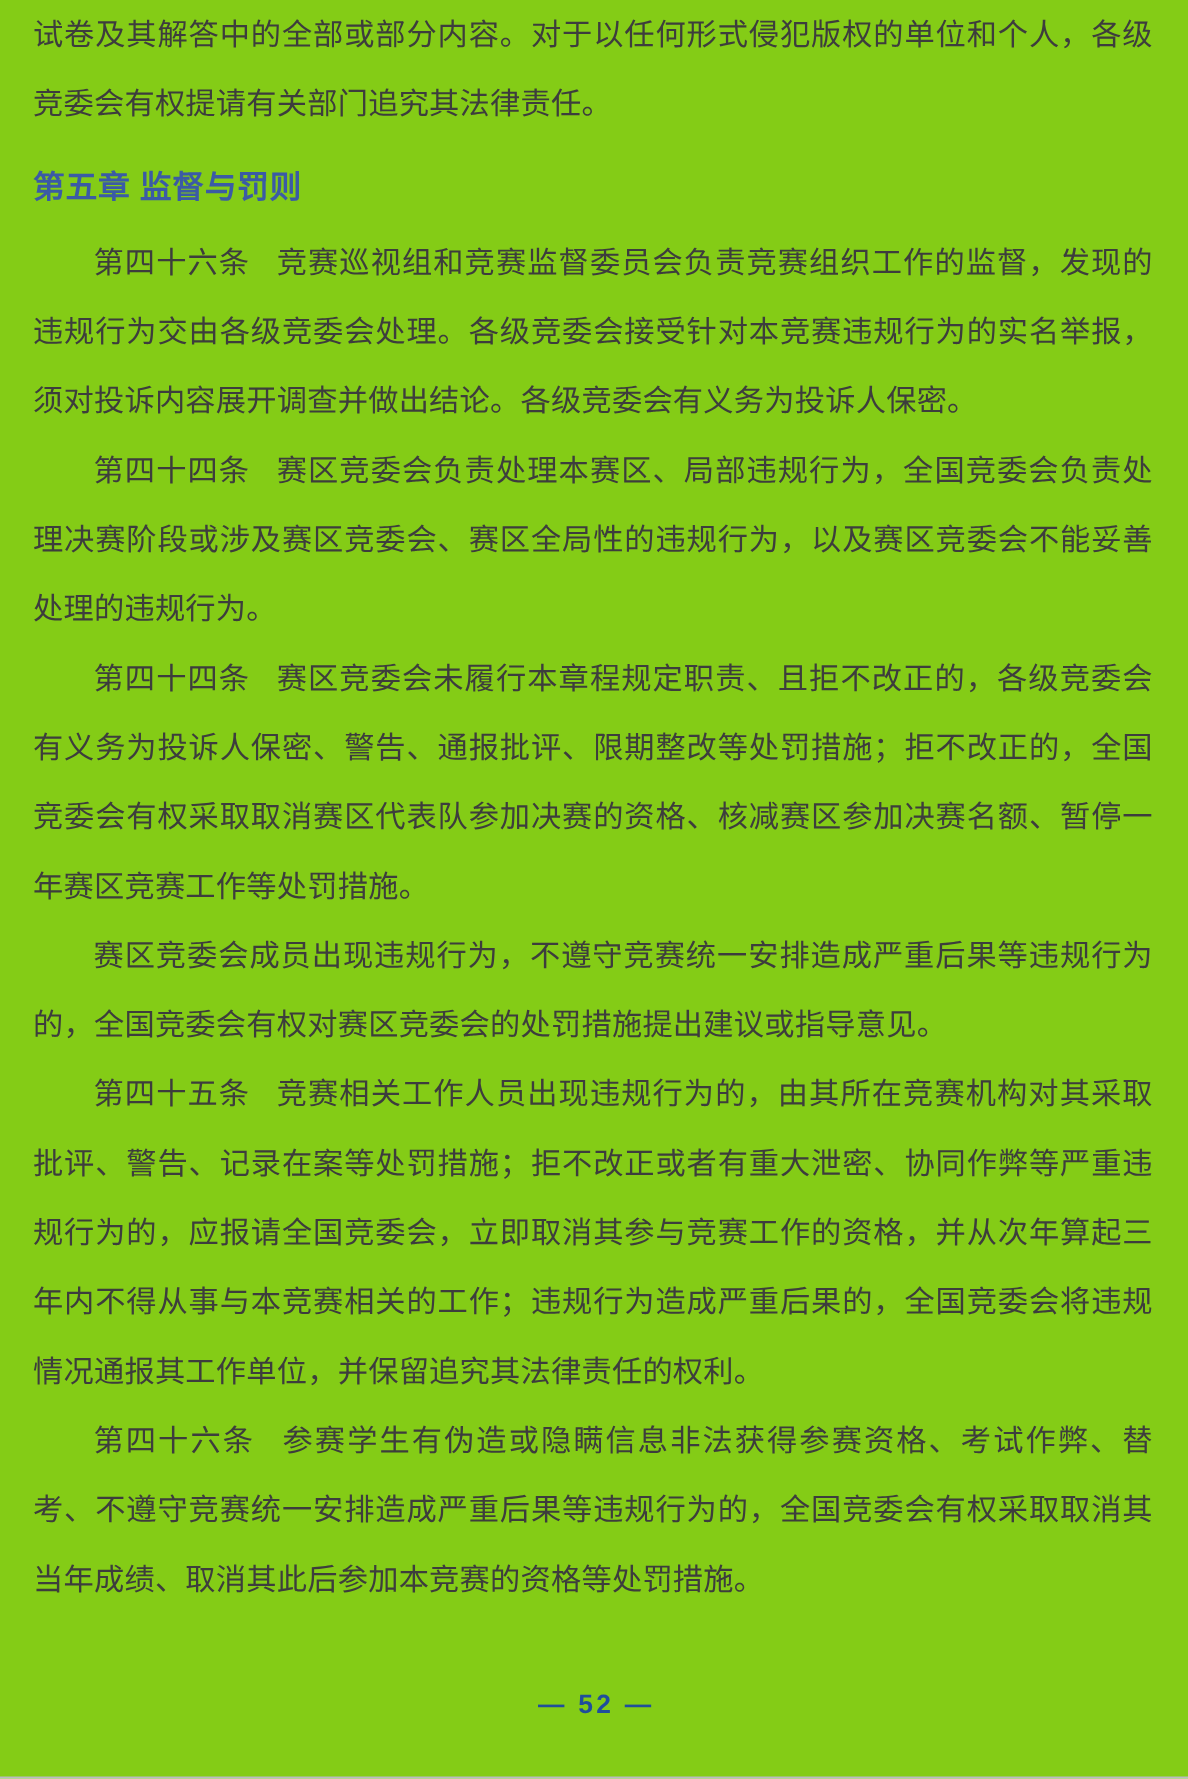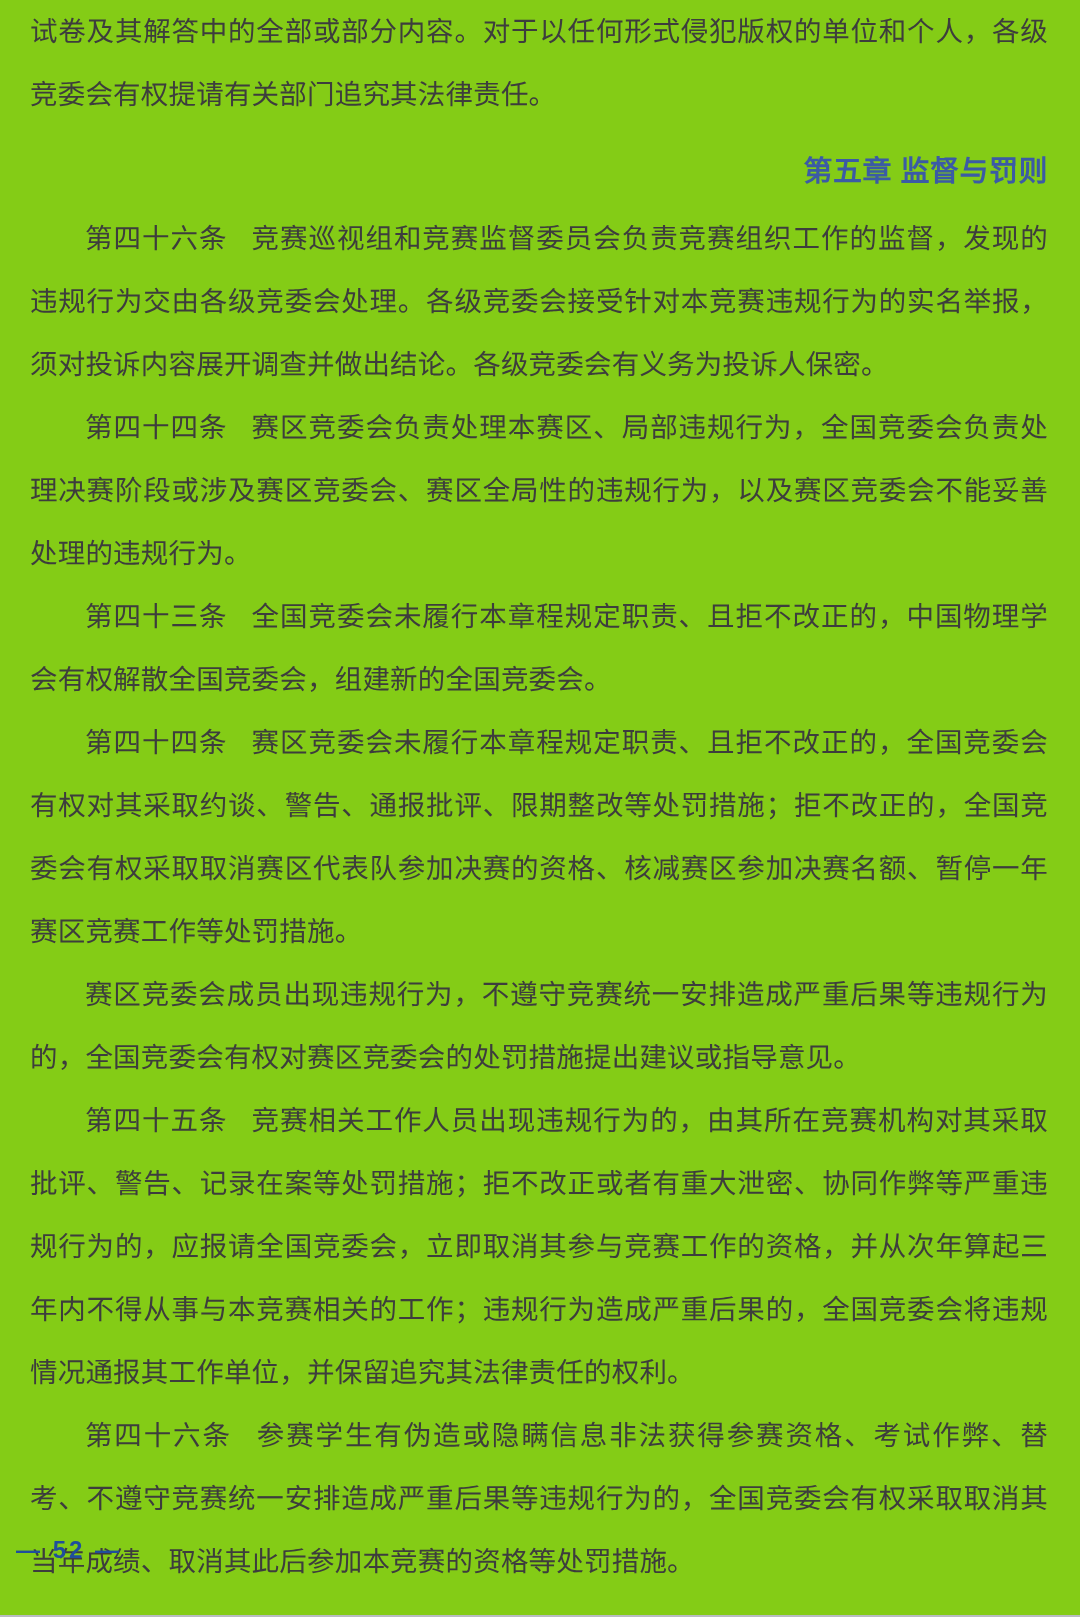--- a/index.html
+++ b/index.html
@@ -48,41 +48,41 @@
     text-indent: 0;
   }
 
   .chapter-heading {
     margin: 0;
     padding: 0;
     font-size: 29px;
     line-height: 63px;
     color: #3b5ba5;
     font-weight: 700;
-    text-align: right;
+    text-align: left;
     letter-spacing: 0.5px;
   }
 
   .spacer-above-heading { height: 14px; }
   .spacer-below-heading { height: 4px; }
 
   .art-label {
     
   }
   .art-gap {
     display: inline-block;
     width: 0.85em;
   }
 
   .footer {
     position: absolute;
-    left: 16px;
+    left: 4px;
     right: 0;
     top: 1536px;
-    text-align: left;
+    text-align: center;
   }
 
   .page-number {
     display: inline-block;
     font-size: 24px;
     font-weight: 700;
     color: #1f4e9c;
     letter-spacing: 3px;
     font-family: "Liberation Sans", "DejaVu Sans", sans-serif;
   }
@@ -107,22 +107,21 @@
 
     <div class="spacer-above-heading"></div>
 
     <h2 class="chapter-heading">第五章  监督与罚则</h2>
 
     <div class="spacer-below-heading"></div>
 
     <div id="paragraph-list">
         <p class="para indent"><span class="art-label">第四十六条</span><span class="art-gap"></span><span>竞赛巡视组和竞赛监督委员会负责竞赛组织工作的监督，发现的违规行为交由各级竞委会处理。各级竞委会接受针对本竞赛违规行为的实名举报，须对投诉内容展开调查并做出结论。各级竞委会有义务为投诉人保密。</span></p>
         <p class="para indent"><span class="art-label">第四十四条</span><span class="art-gap"></span><span>赛区竞委会负责处理本赛区、局部违规行为，全国竞委会负责处理决赛阶段或涉及赛区竞委会、赛区全局性的违规行为，以及赛区竞委会不能妥善处理的违规行为。</span></p>
-        <p class="para indent"><span class="art-label">第四十三条</span><span class="art-gap"></span><span>全国竞委会未履行本章程规定职责、且拒不改正的，中国物理学会有权解散全国竞委会，组建新的全国竞委会。</span></p>
-        <p class="para indent"><span class="art-label">第四十四条</span><span class="art-gap"></span><span>赛区竞委会未履行本章程规定职责、且拒不改正的，全国竞委会有权对其采取约谈、警告、通报批评、限期整改等处罚措施；拒不改正的，全国竞委会有权采取取消赛区代表队参加决赛的资格、核减赛区参加决赛名额、暂停一年赛区竞赛工作等处罚措施。</span></p>
+        <p class="para indent"><span class="art-label">第四十四条</span><span class="art-gap"></span><span>赛区竞委会未履行本章程规定职责、且拒不改正的，各级竞委会有义务为投诉人保密、警告、通报批评、限期整改等处罚措施；拒不改正的，全国竞委会有权采取取消赛区代表队参加决赛的资格、核减赛区参加决赛名额、暂停一年赛区竞赛工作等处罚措施。</span></p>
         <p class="para indent"><span>赛区竞委会成员出现违规行为，不遵守竞赛统一安排造成严重后果等违规行为的，全国竞委会有权对赛区竞委会的处罚措施提出建议或指导意见。</span></p>
         <p class="para indent"><span class="art-label">第四十五条</span><span class="art-gap"></span><span>竞赛相关工作人员出现违规行为的，由其所在竞赛机构对其采取批评、警告、记录在案等处罚措施；拒不改正或者有重大泄密、协同作弊等严重违规行为的，应报请全国竞委会，立即取消其参与竞赛工作的资格，并从次年算起三年内不得从事与本竞赛相关的工作；违规行为造成严重后果的，全国竞委会将违规情况通报其工作单位，并保留追究其法律责任的权利。</span></p>
         <p class="para indent"><span class="art-label">第四十六条</span><span class="art-gap"></span><span>参赛学生有伪造或隐瞒信息非法获得参赛资格、考试作弊、替考、不遵守竞赛统一安排造成严重后果等违规行为的，全国竞委会有权采取取消其当年成绩、取消其此后参加本竞赛的资格等处罚措施。</span></p>
       </div>
 
   </div>
 
   <div class="footer">
     <span class="page-number">— 52 —</span>
   </div>

